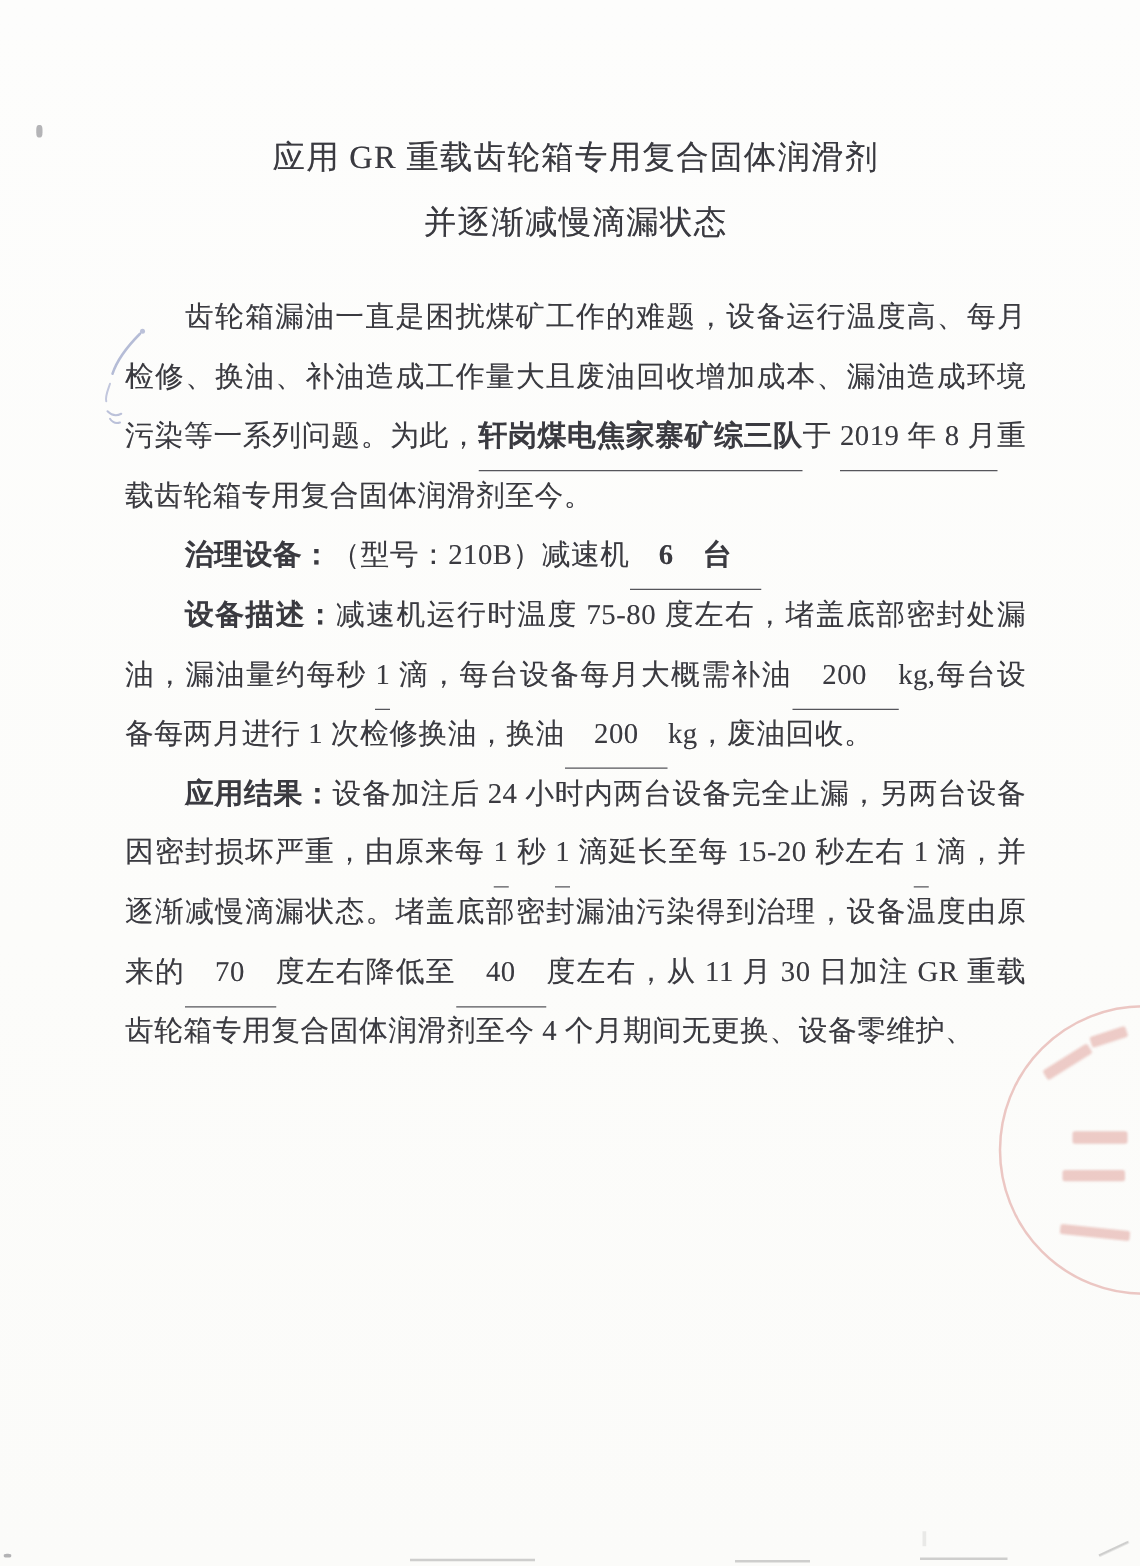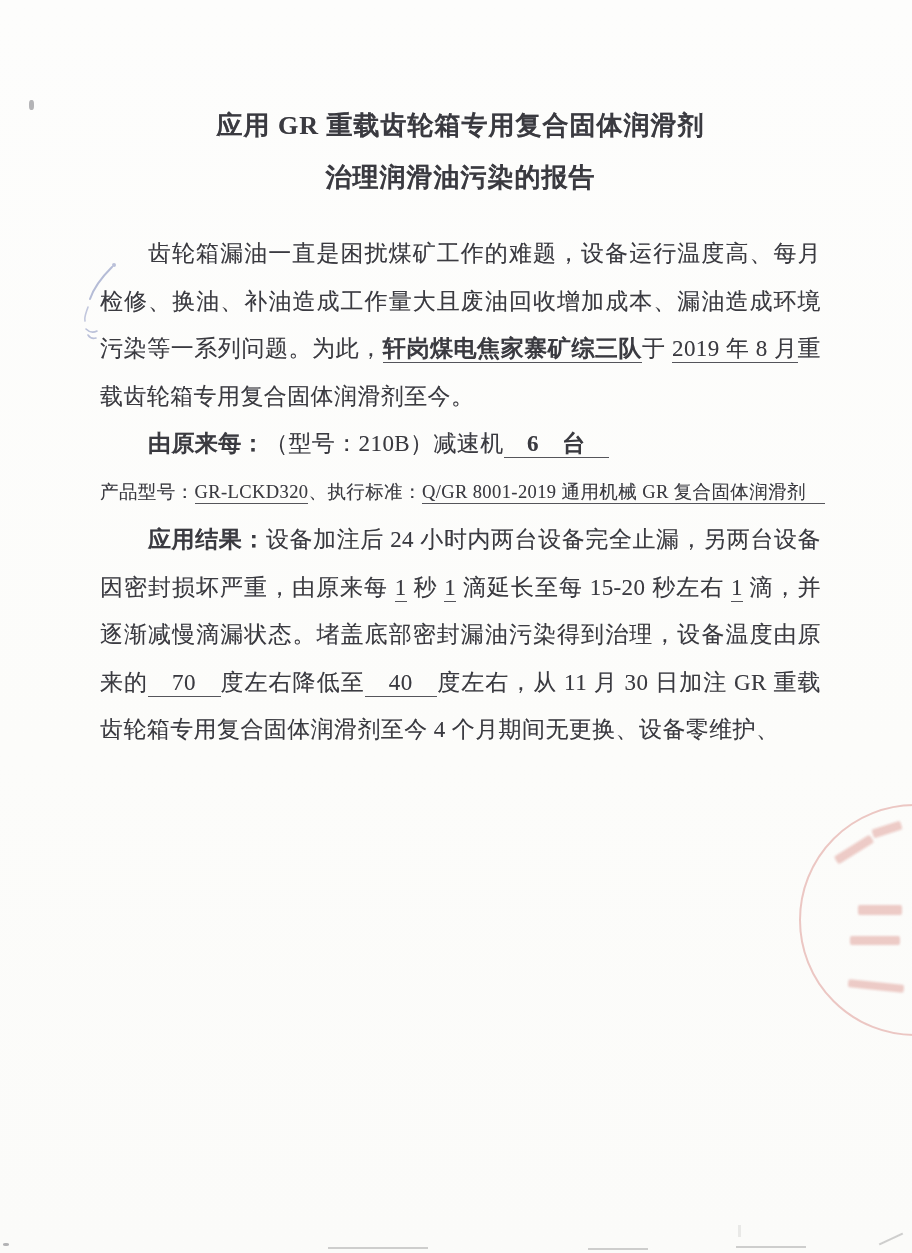--- a/index.html
+++ b/index.html
@@ -14,21 +14,21 @@
     color: #3a3a40;
   }
   .content {
     position: absolute;
     left: 100px;
     top: 100px;
     width: 721px;
   }
   .title-line {
     font-size: 26px;
-    font-weight: 700;
+    font-weight: 400;
     text-align: center;
     line-height: 52px;
     letter-spacing: 1px;
     text-shadow: 0 0 0.5px rgba(58,58,64,0.5);
   }
   .body { margin-top: 26px; }
   .para {
     font-size: 23px;
     line-height: 47.6px;
     text-align: justify;
@@ -38,21 +38,21 @@
   }
   .para.indent { text-indent: 48px; }
   .para.small {
     font-size: 18.5px;
     line-height: 40px;
     text-align: left;
     margin-top: 4px;
     margin-bottom: 4px;
   }
   .seg-b { font-weight: 700; }
-  .seg-u { border-bottom: 1.4px solid rgba(55,55,62,0.85); padding-bottom: 1px; }
+  .seg-u { border-bottom: 1.4px solid rgba(55,55,62,0.85); padding-bottom: 15px; }
   .seg-gap { display: inline-block; }
   
   .stamp {
     position: absolute;
     left: 799px;
     top: 804px;
     width: 228px;
     height: 228px;
     border: 2px solid rgba(201,88,80,0.32);
     border-radius: 50%;
@@ -68,25 +68,25 @@
   .speck { position: absolute; background: rgba(120,120,125,0.55); border-radius: 40%; }
   .smudge { position: absolute; background: rgba(150,150,150,0.45); filter: blur(0.6px); }
 </style>
 </head>
 <body>
 
 <div class="page">
 
   <div class="content">
     <div class="title-line">应用 GR 重载齿轮箱专用复合固体润滑剂</div>
-    <div class="title-line">治理润滑油污染的报告</div>
+    <div class="title-line">并逐渐减慢滴漏状态</div>
     <div class="body" id="doc-body">
         <p class="para indent"><span class="">齿轮箱漏油一直是困扰煤矿工作的难题，设备运行温度高、每月检修、换油、补油造成工作量大且废油回收增加成本、漏油造成环境污染等一系列问题。为此，</span><span class="seg-b seg-u">轩岗煤电焦家寨矿综三队</span><span class="">于 </span><span class="seg-u">2019 年 8 月</span><span class="">重载齿轮箱专用复合固体润滑剂至今。</span></p>
-        <p class="para indent"><span class="seg-b ">由原来每：</span><span class="">（型号：210B）减速机</span><span class="seg-b seg-u">　6　台　</span></p>
-        <p class="para small"><span class="">产品型号：</span><span class="seg-u">GR-LCKD320</span><span class="">、执行标准：</span><span class="seg-u">Q/GR 8001-2019 通用机械 GR 复合固体润滑剂　</span></p>
+        <p class="para indent"><span class="seg-b ">治理设备：</span><span class="">（型号：210B）减速机</span><span class="seg-b seg-u">　6　台　</span></p>
+        <p class="para indent"><span class="seg-b ">设备描述：</span><span class="">减速机运行时温度 75-80 度左右，堵盖底部密封处漏油，漏油量约每秒 </span><span class="seg-u">1</span><span class=""> 滴，每台设备每月大概需补油</span><span class="seg-u">　200　</span><span class="">kg,每台设备每两月进行 1 次检修换油，换油</span><span class="seg-u">　200　</span><span class="">kg，废油回收。</span></p>
         <p class="para indent"><span class="seg-b ">应用结果：</span><span class="">设备加注后 24 小时内两台设备完全止漏，另两台设备因密封损坏严重，由原来每 </span><span class="seg-u">1</span><span class=""> 秒 </span><span class="seg-u">1</span><span class=""> 滴延长至每 15-20 秒左右 </span><span class="seg-u">1</span><span class=""> 滴，并逐渐减慢滴漏状态。堵盖底部密封漏油污染得到治理，设备温度由原来的</span><span class="seg-u">　70　</span><span class="">度左右降低至</span><span class="seg-u">　40　</span><span class="">度左右，从 11 月 30 日加注 GR 重载齿轮箱专用复合固体润滑剂至今 4 个月期间无更换、设备零维护、</span></p>
       </div>
   </div>
 
   <div class="stamp"></div>
   <div class="stamp-mark" style="left:833px; top:845px; width:42px; height:9px; transform:rotate(-32deg);"></div>
   <div class="stamp-mark" style="left:872px; top:825px; width:30px; height:9px; transform:rotate(-18deg);"></div>
   <div class="stamp-mark" style="left:858px; top:905px; width:44px; height:10px;"></div>
   <div class="stamp-mark" style="left:850px; top:936px; width:50px; height:9px;"></div>
   <div class="stamp-mark" style="left:848px; top:982px; width:56px; height:8px; transform:rotate(6deg);"></div>

